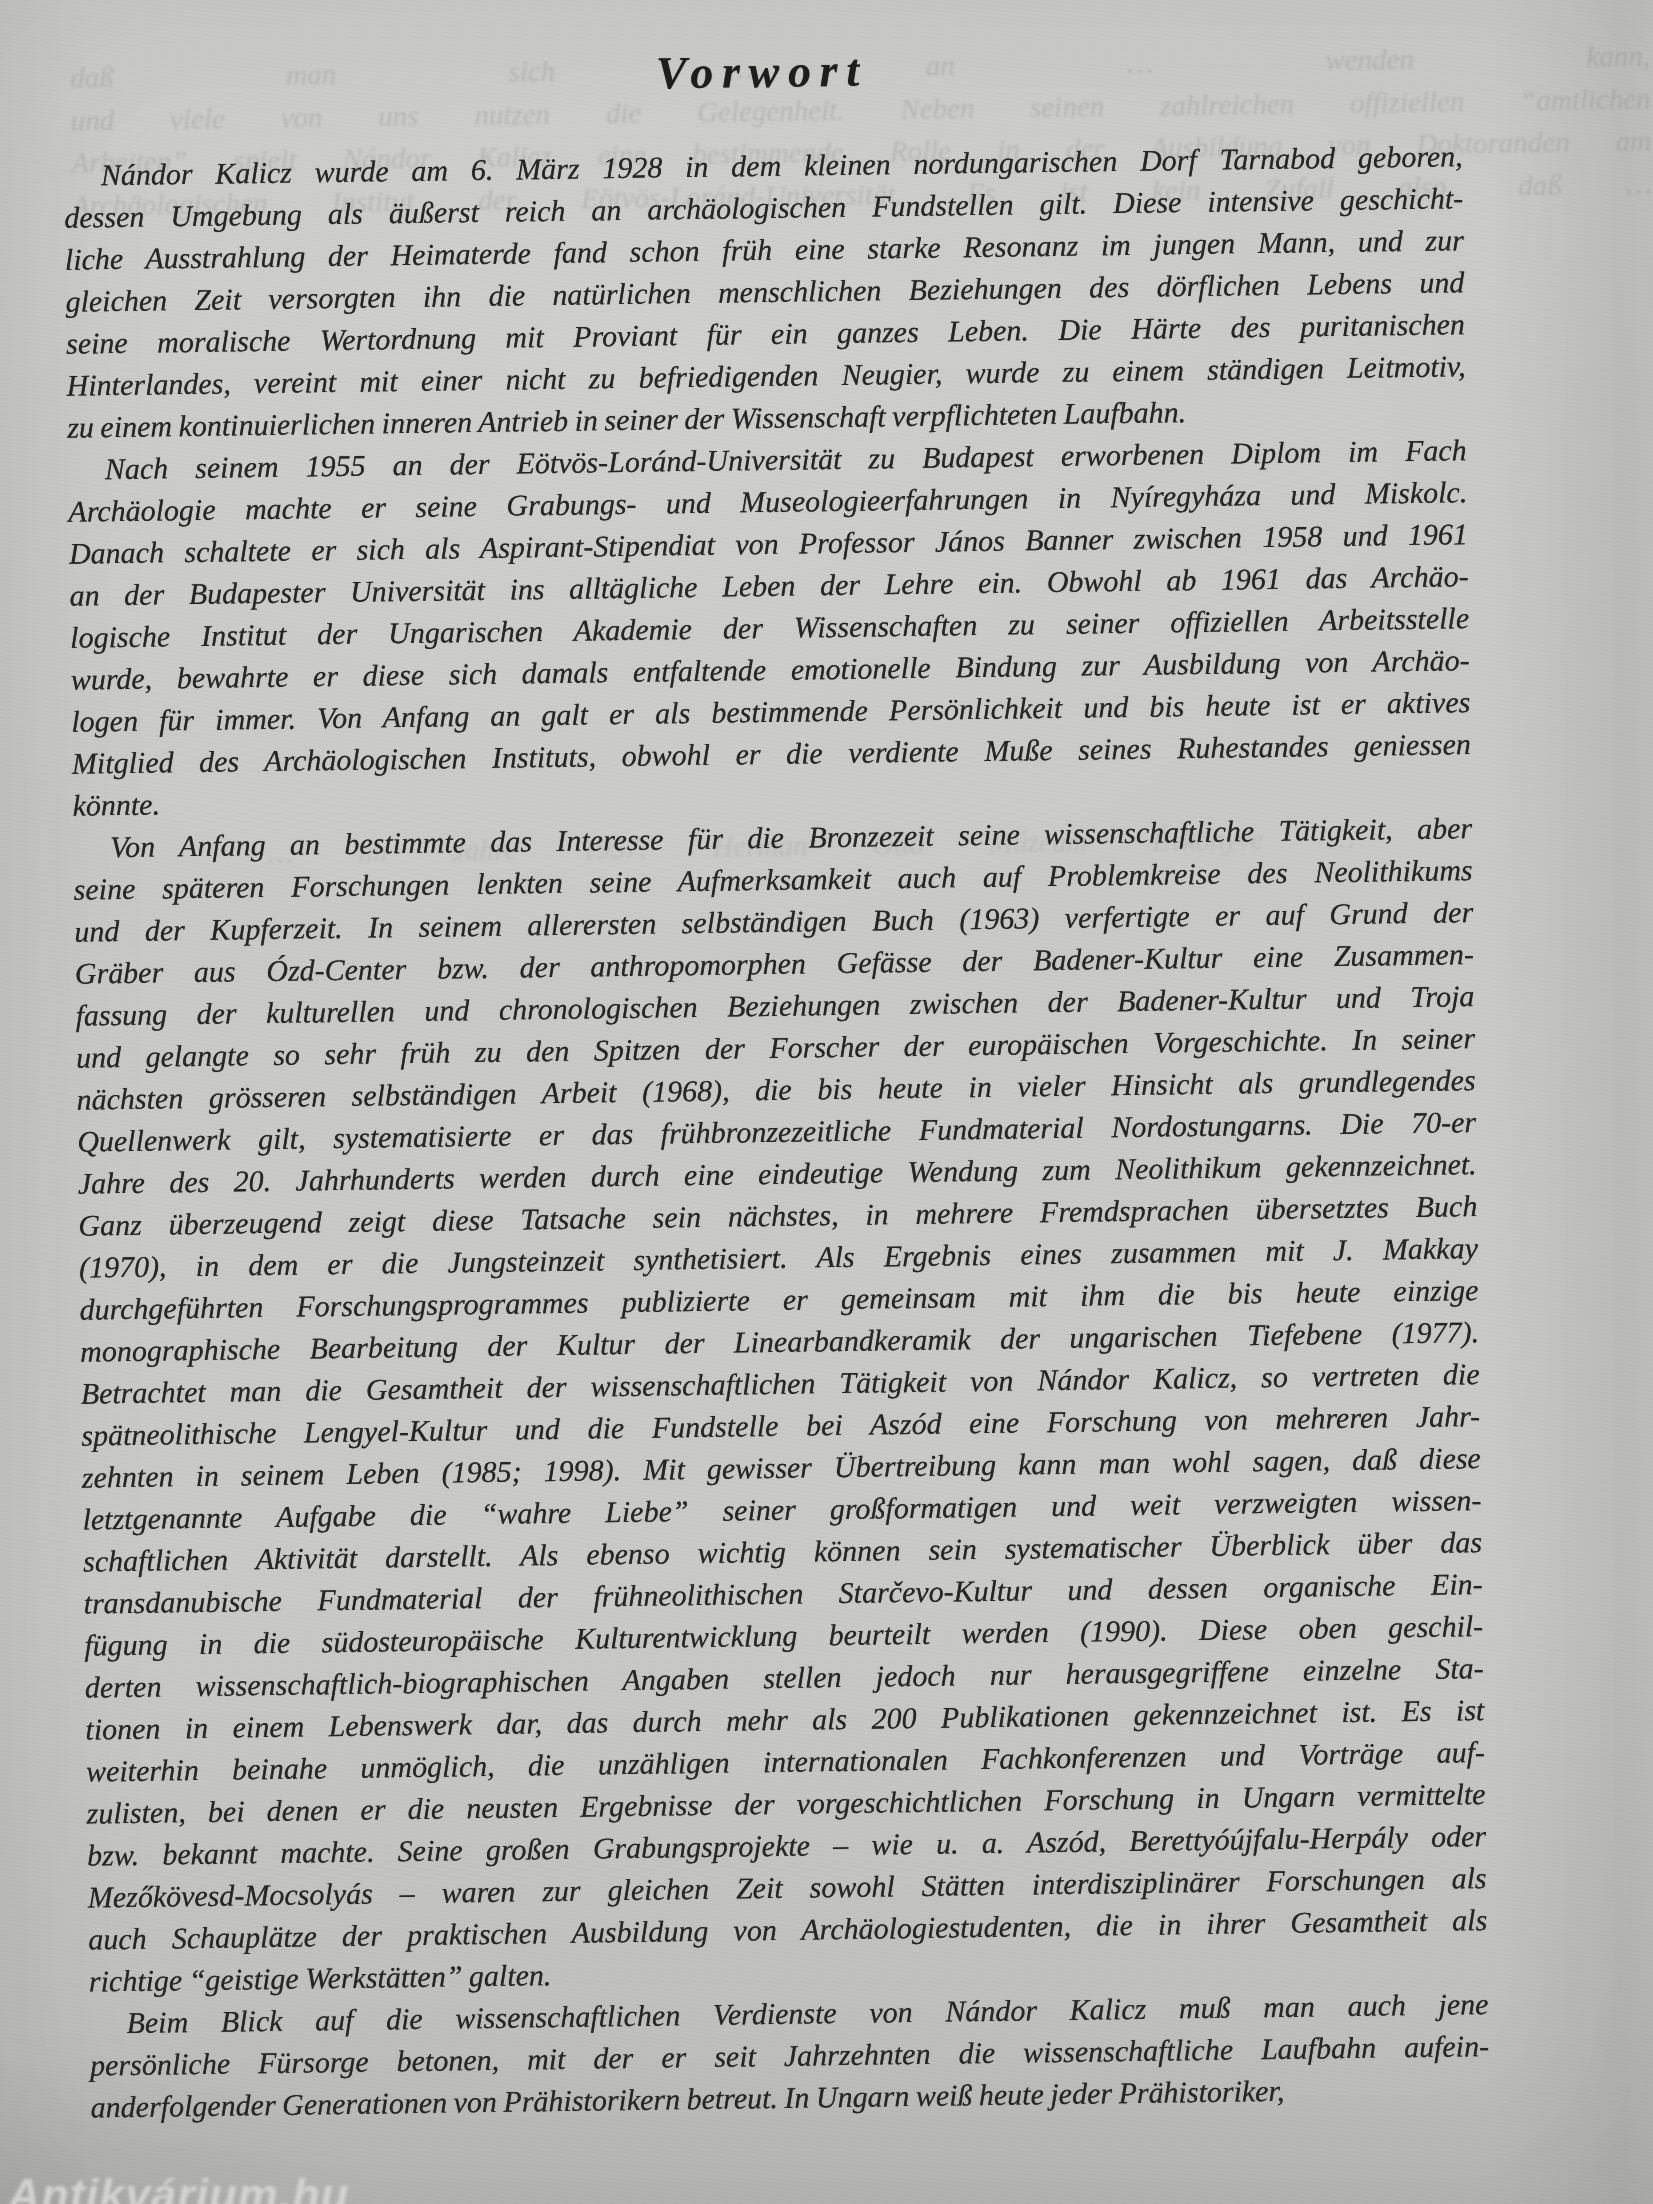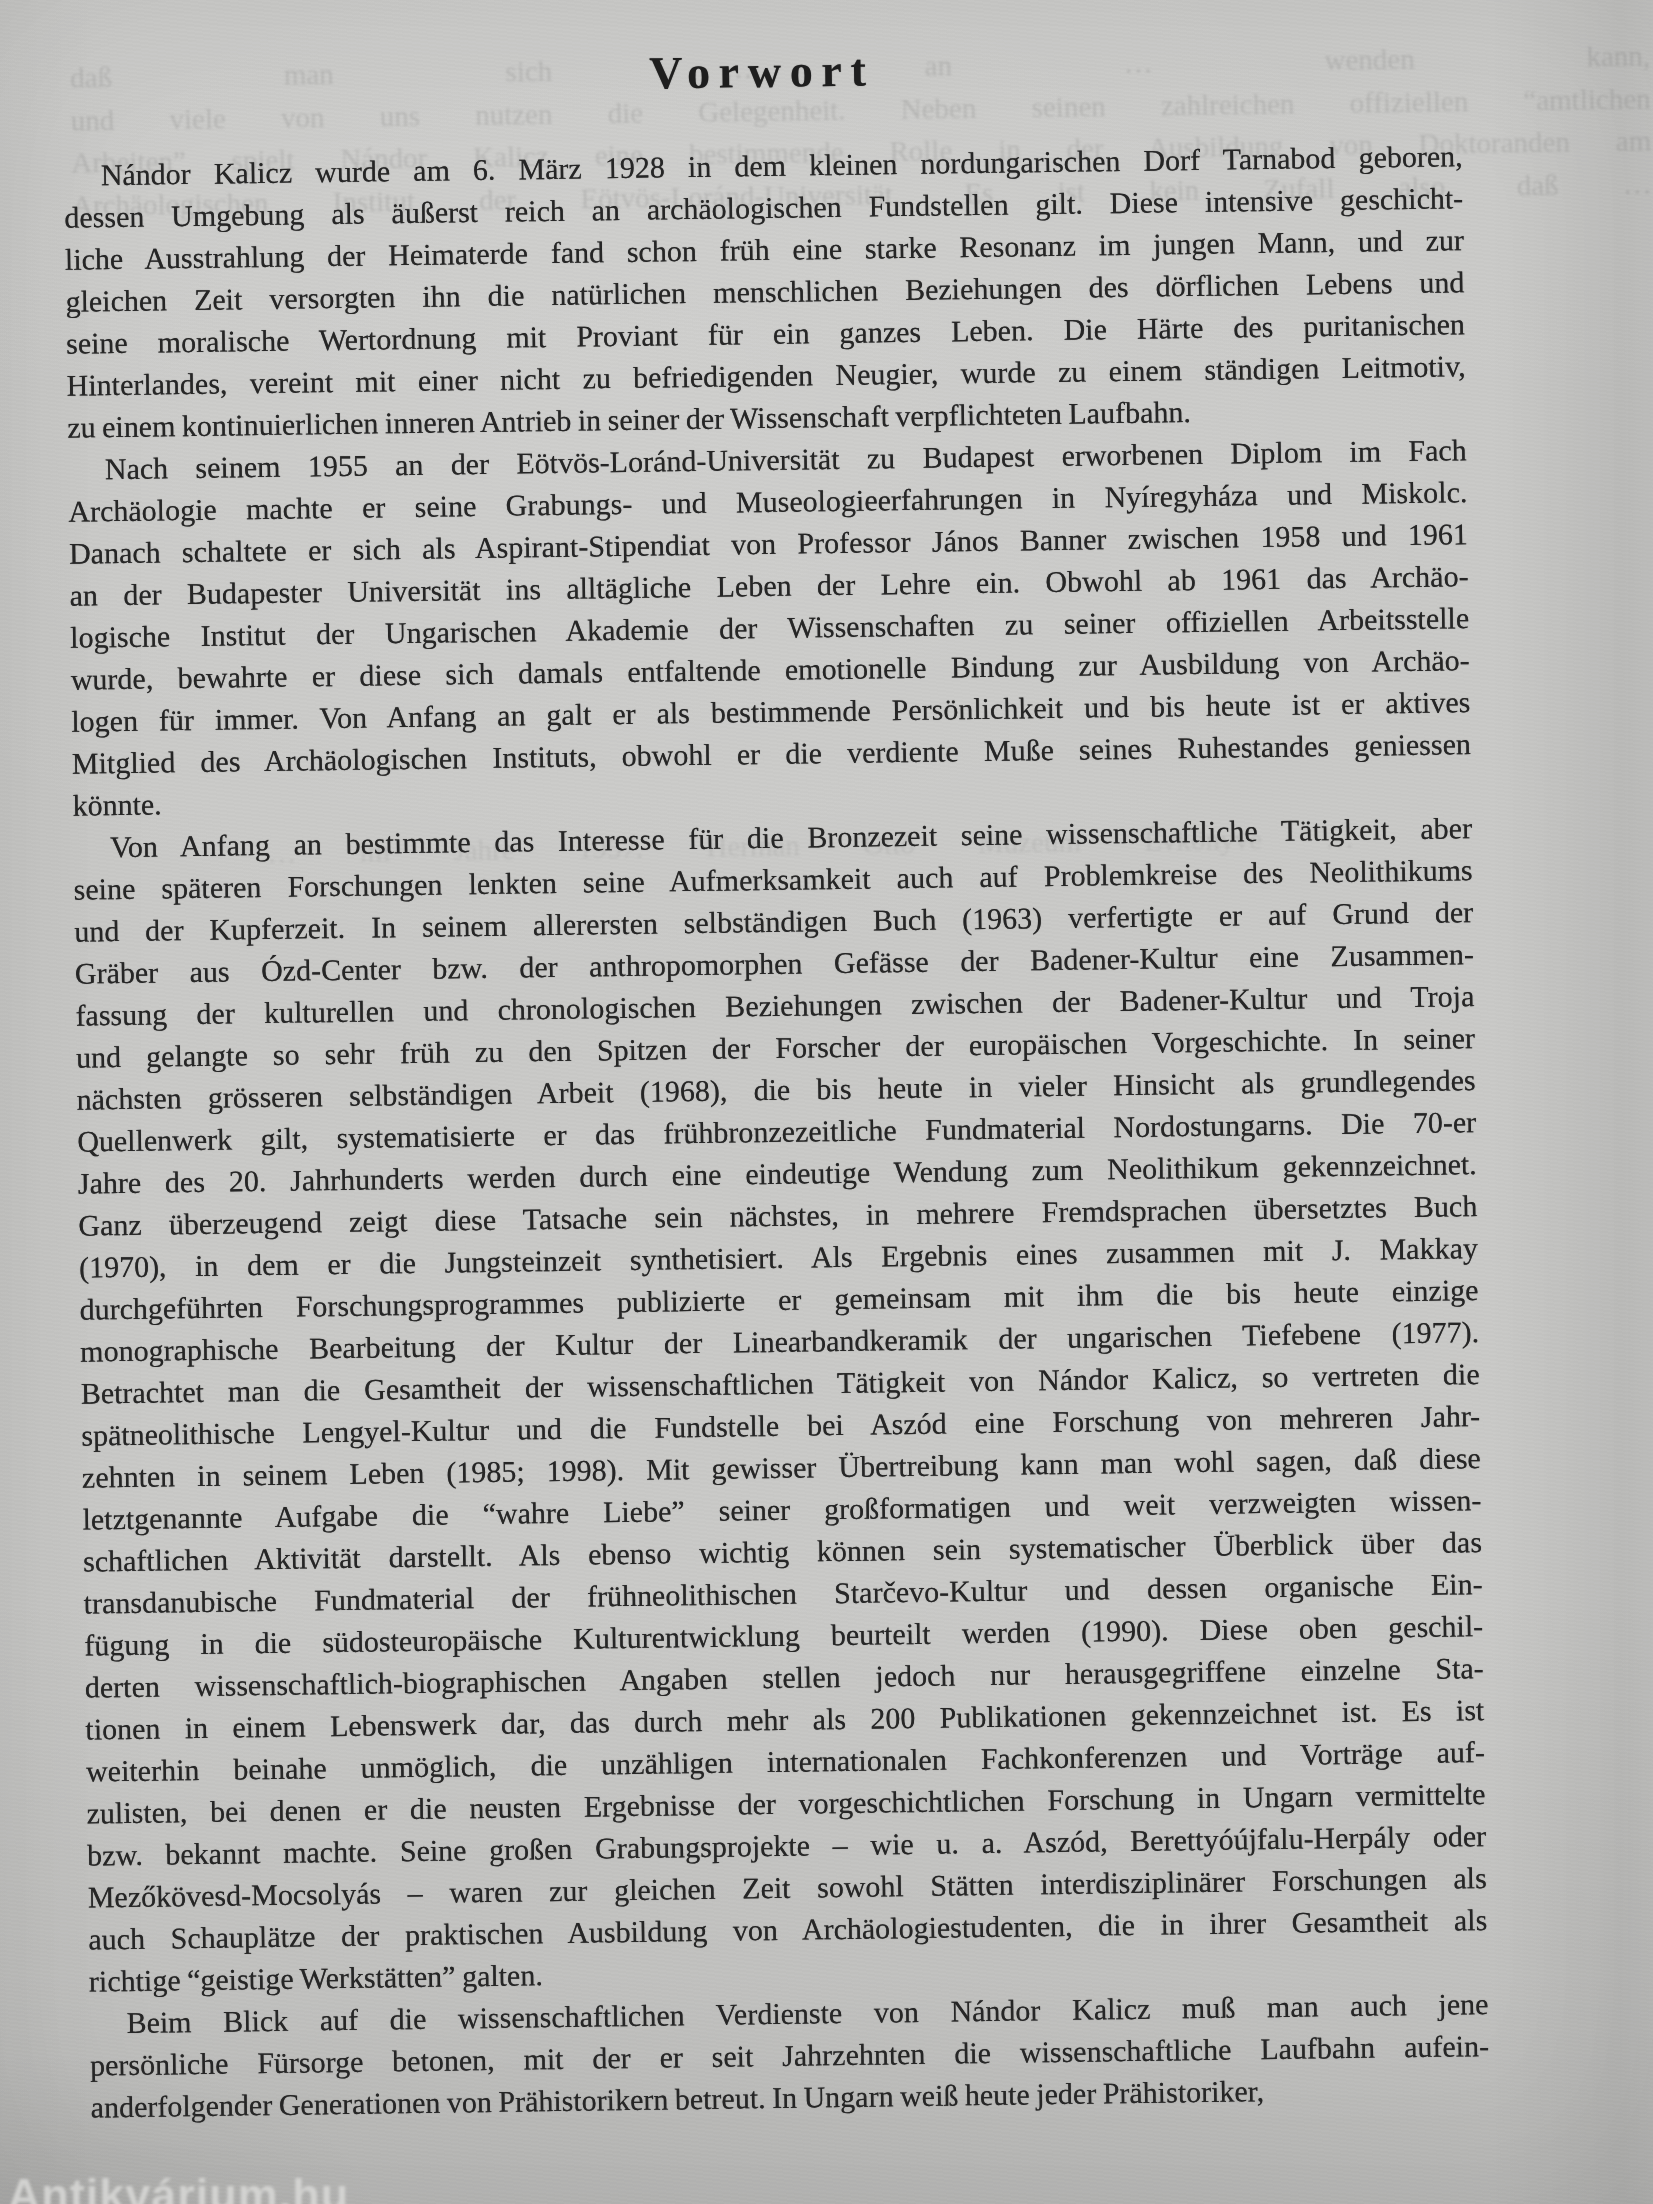--- a/index.html
+++ b/index.html
@@ -18,20 +18,21 @@
   
   .page{
     position:absolute;inset:0;
     background:
       radial-gradient(ellipse 1261px 873px at 38% 18%, rgba(255,255,255,0.10), rgba(255,255,255,0) 70%),
       linear-gradient(90deg, rgba(0,0,0,0.02) 0%, rgba(0,0,0,0) 6%, rgba(0,0,0,0) 90%, rgba(0,0,0,0.05) 98%, rgba(0,0,0,0.03) 100%),
       linear-gradient(180deg, rgba(255,255,255,0.04) 0%, rgba(0,0,0,0) 22%, rgba(0,0,0,0) 72%, rgba(0,0,0,0.045) 90%, rgba(0,0,0,0.085) 100%),
       radial-gradient(ellipse 485px 252px at 3% 101%, rgba(0,0,0,0.06), rgba(0,0,0,0) 70%),
       repeating-linear-gradient(7deg, rgba(255,255,255,0.012) 0 1.9px, rgba(0,0,0,0.012) 1.9px 3.9px);
     box-shadow:inset 0 0 184px rgba(0,0,0,0.07);
+    font-style:italic;
   }
   
   .content{
     position:absolute;
     left:62px;top:45px;width:1399px;
     transform:rotate(-0.8deg);
     transform-origin:50% 0;
   }
   .title{
     margin:0 0 47px 0;

